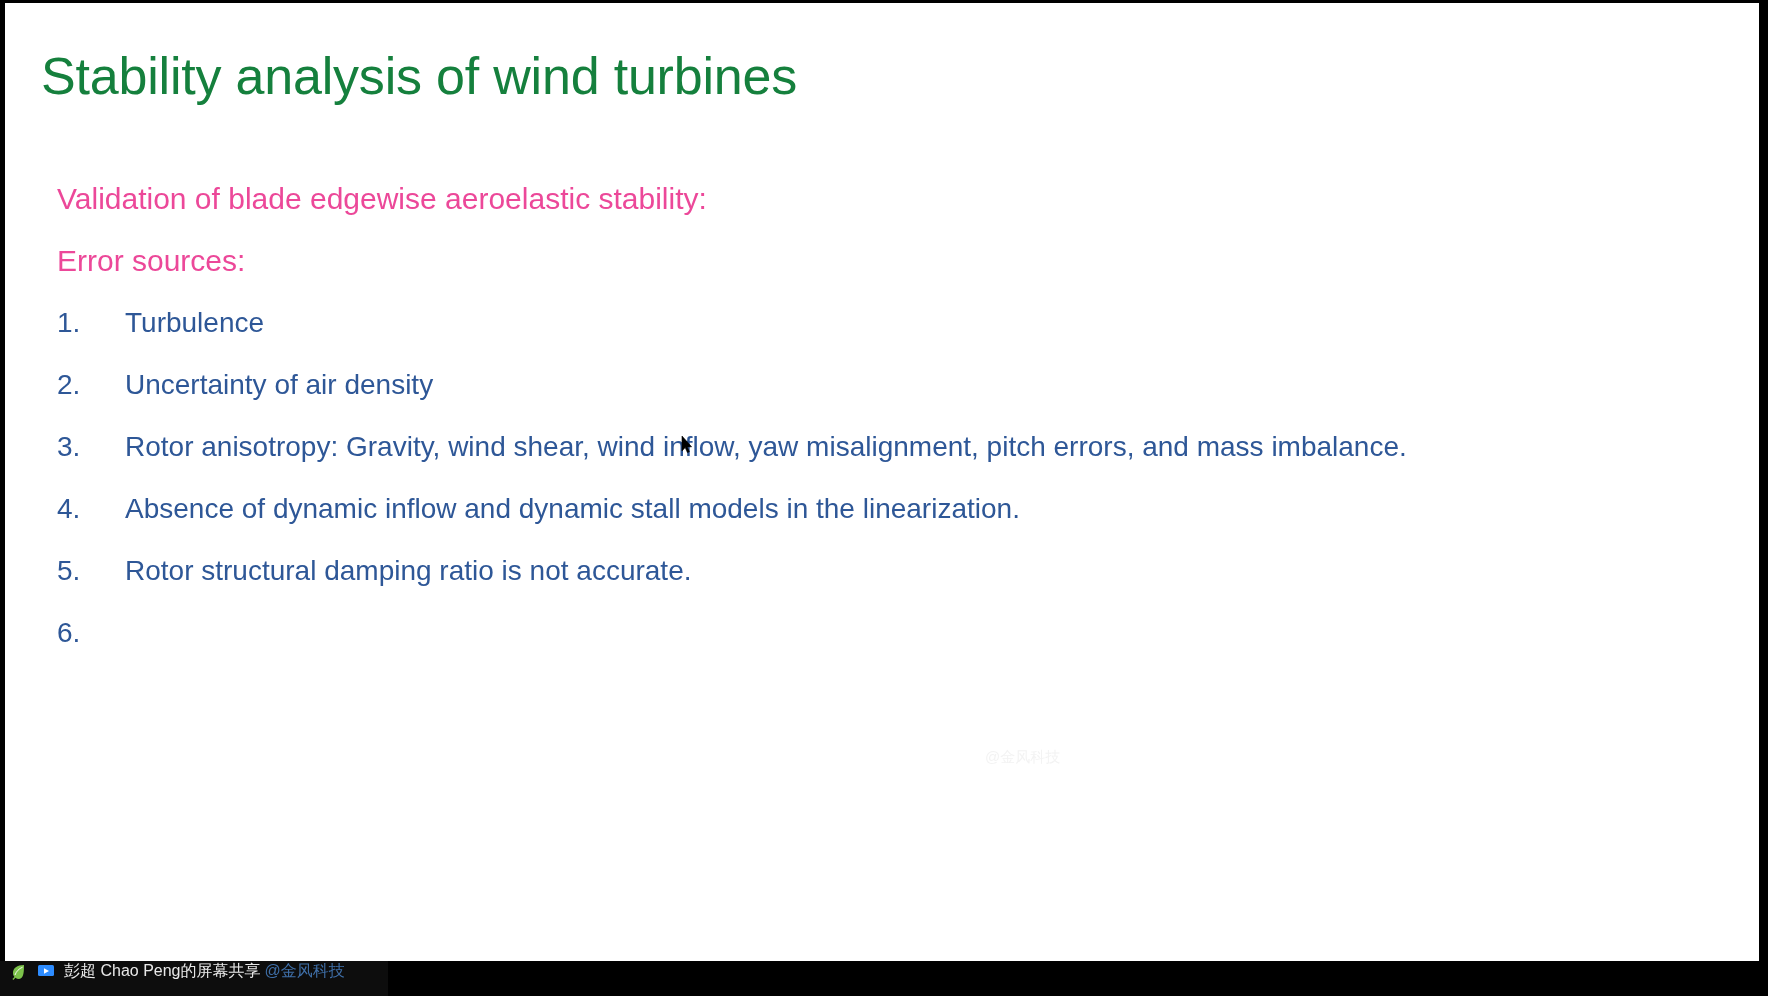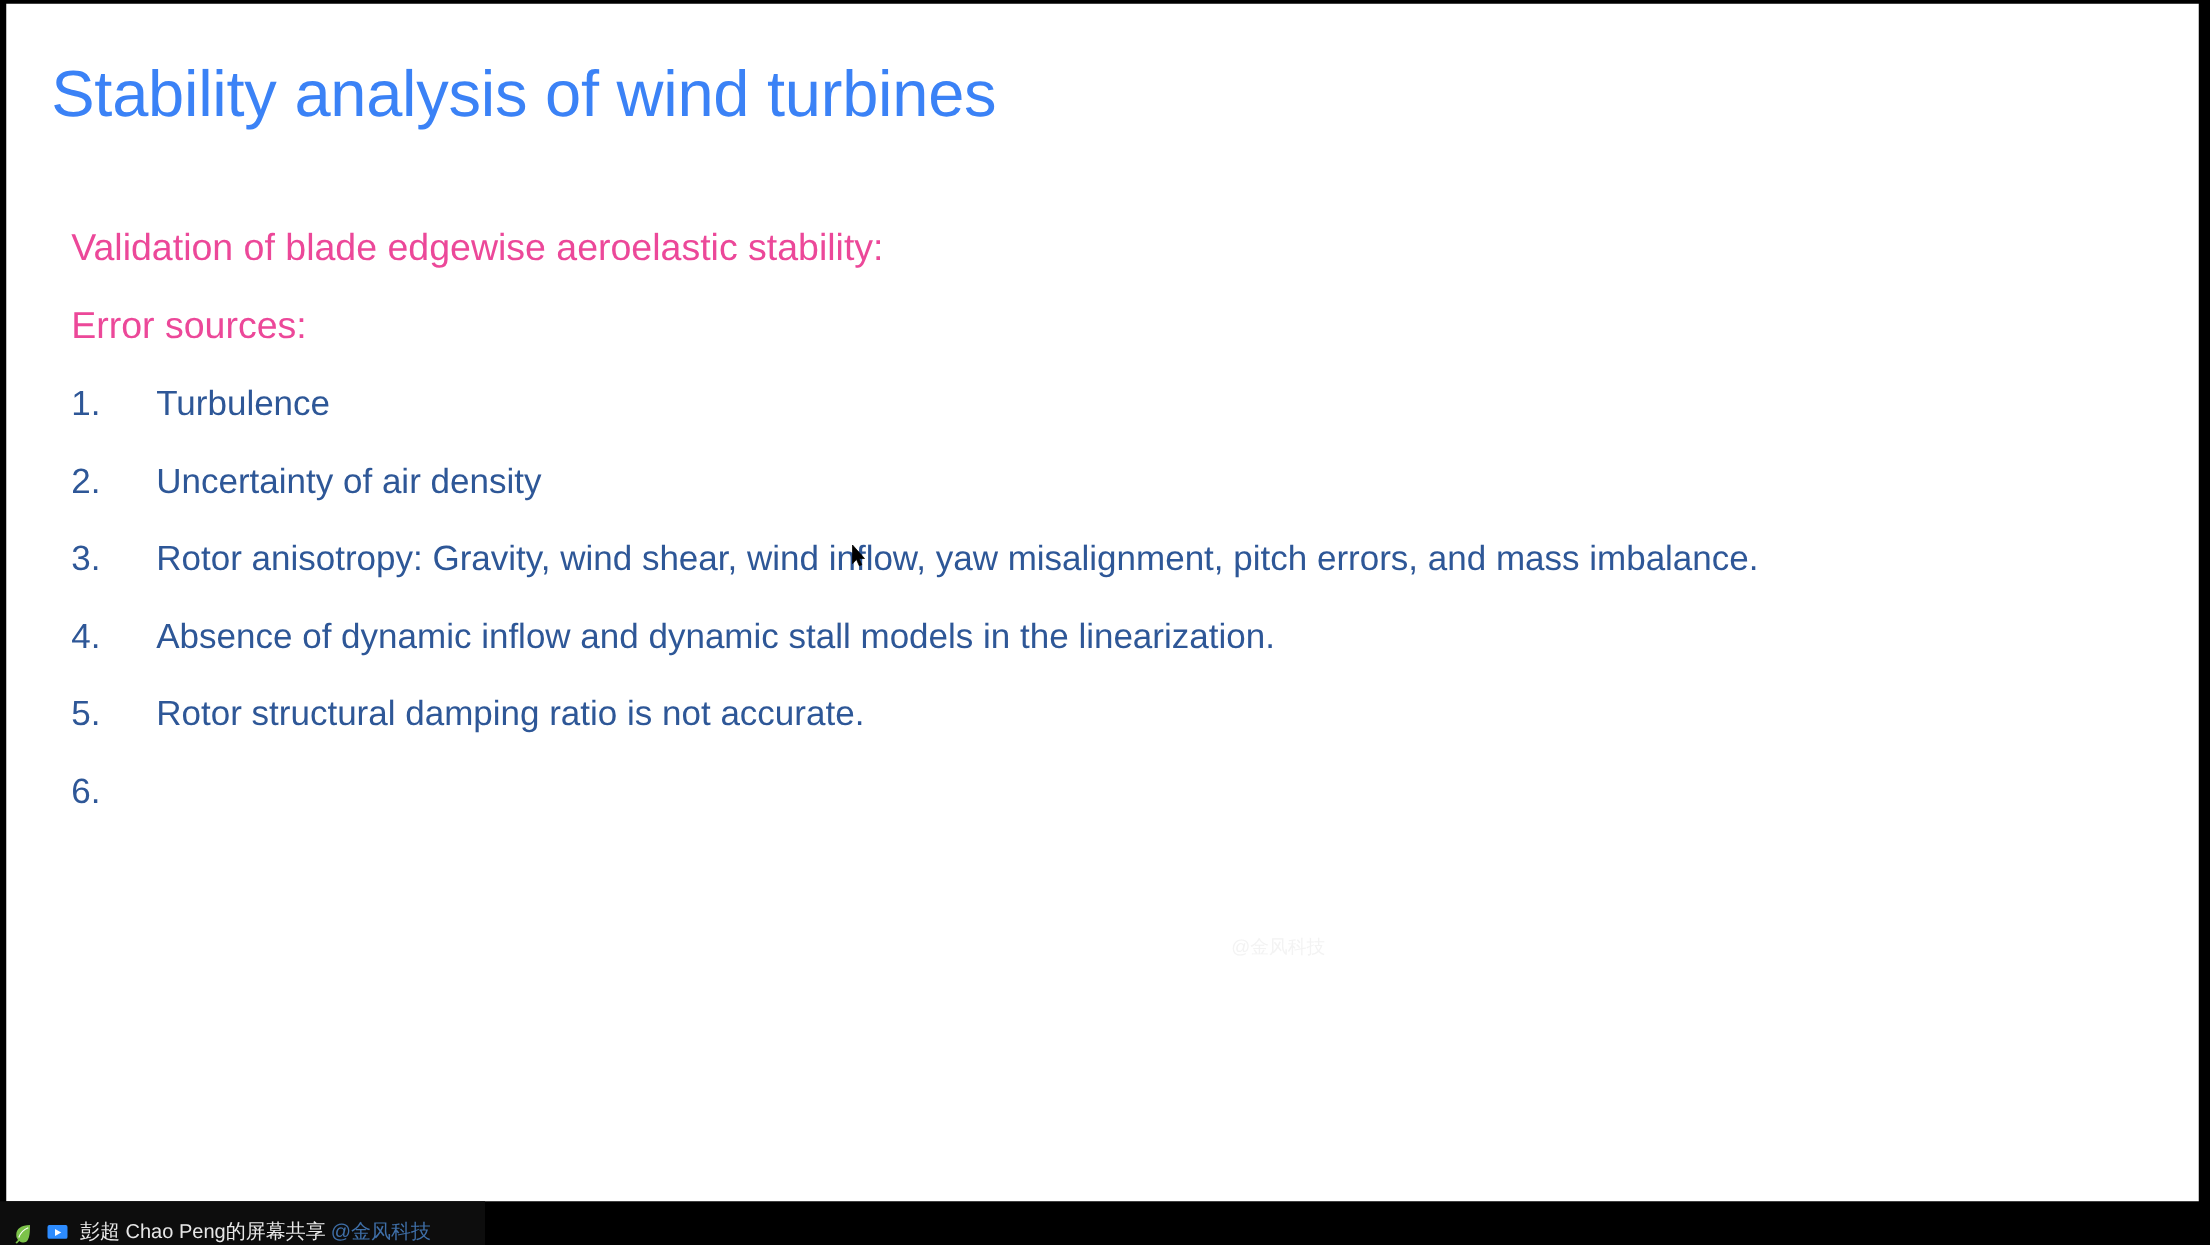--- a/index.html
+++ b/index.html
@@ -28,21 +28,21 @@
     height: 958px;
     background: #ffffff;
     overflow: hidden;
   }
   #slide-title {
     position: absolute;
     left: 36px;
     top: 42px;
     font-size: 52px;
     line-height: 62px;
-    color: #3b82f6;
+    color: #15803d;
     font-family: "Liberation Sans", sans-serif;
     font-weight: 400;
     letter-spacing: -0.2px;
     white-space: nowrap;
   }
   #slide-body {
     position: absolute;
     left: 52px;
     top: 165px;
     width: 1600px;
@@ -92,21 +92,21 @@
   #cursor svg { display: block; }
   
   #share-bar {
     position: absolute;
     left: 0;
     bottom: 0;
     height: 35px;
     width: 388px;
     background: #0d0d0d;
     display: flex;
-    align-items: flex-end;
+    align-items: flex-start;
     gap: 8px;
     padding: 0 8px;
     box-sizing: border-box;
   }
   #share-bar .badge-icon {
     width: 20px;
     height: 20px;
     display: inline-flex;
     align-items: center;
     justify-content: center;

